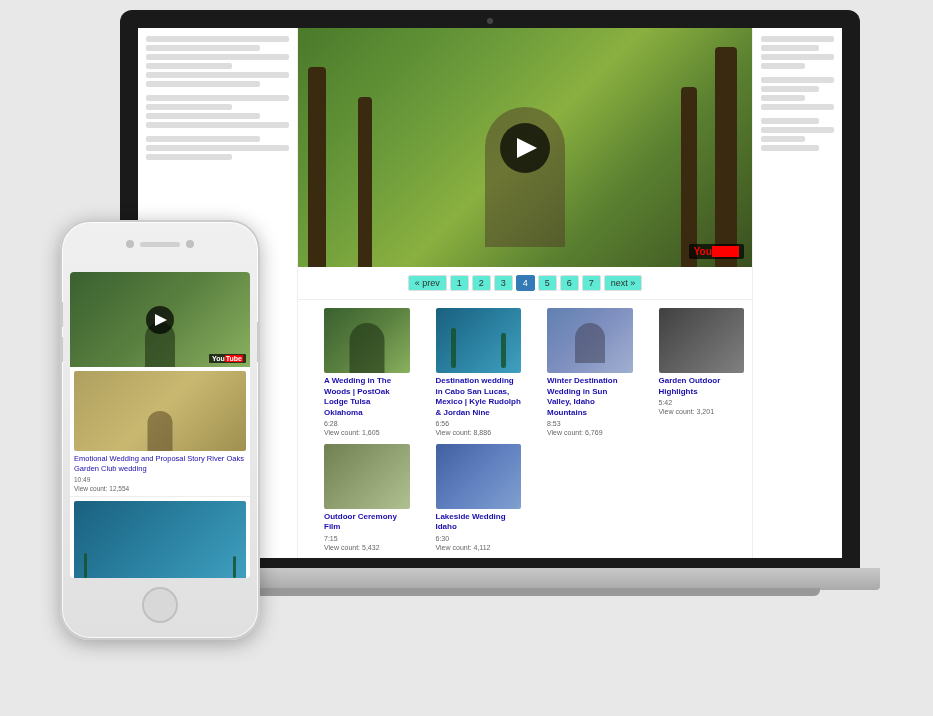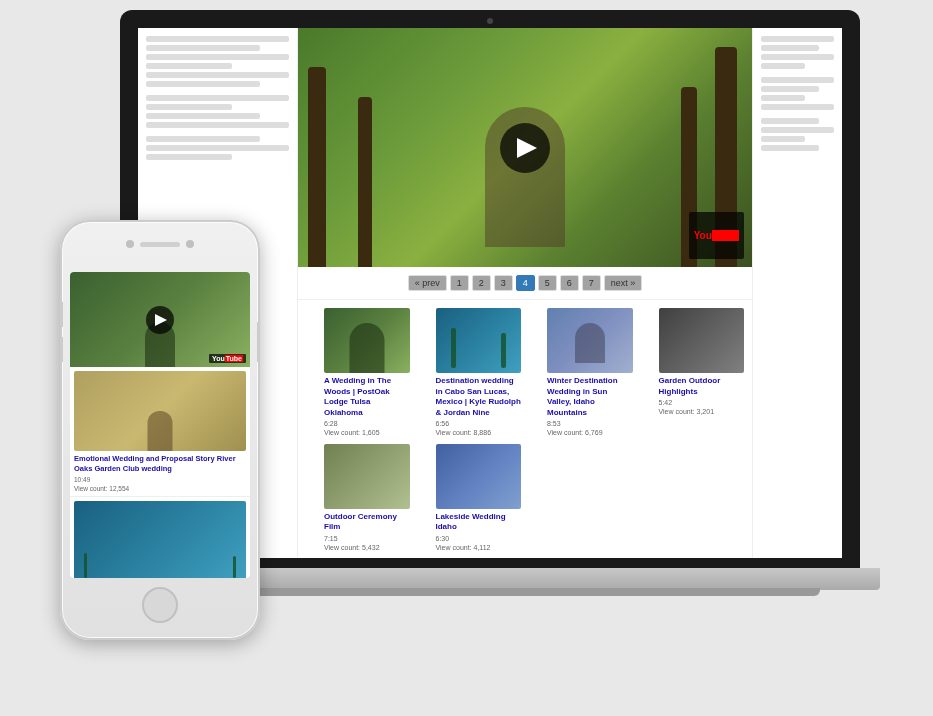--- a/index.html
+++ b/index.html
@@ -137,39 +137,39 @@
       border-color: transparent transparent transparent #fff;
       margin-left: 4px;
     }
     .youtube-badge {
       position: absolute;
       bottom: 8px;
       right: 8px;
       background: rgba(0,0,0,0.7);
       color: #fff;
       font-size: 10px;
-      padding: 18px 5px;
+      padding: 2px 5px;
       border-radius: 2px;
       font-weight: bold;
     }
     .youtube-badge span { color: #f00; }
 
     
     .pagination {
       display: flex;
       justify-content: center;
       align-items: center;
       gap: 3px;
       padding: 8px;
       border-bottom: 1px solid #eee;
     }
     .page-btn {
       padding: 2px 6px;
       border: 1px solid #ddd;
-      background: #a3a3a3;
+      background: #5eead4;
       font-size: 9px;
       color: #333;
       border-radius: 2px;
       cursor: pointer;
     }
     .page-btn.active {
       background: #337ab7;
       color: #fff;
       border-color: #337ab7;
     }
@@ -369,21 +369,21 @@
     }
     .phone-card-thumb {
       width: 100%;
       height: 80px;
       border-radius: 2px;
       margin-bottom: 3px;
     }
     .phone-card-title {
       font-size: 7.5px;
       color: #1a0dab;
-      font-weight: bold;
+      font-weight: normal;
       line-height: 1.3;
     }
     .phone-card-meta {
       font-size: 6.5px;
       color: #666;
       margin-top: 2px;
     }
 
     .sidebar-block {
       margin-bottom: 8px;

